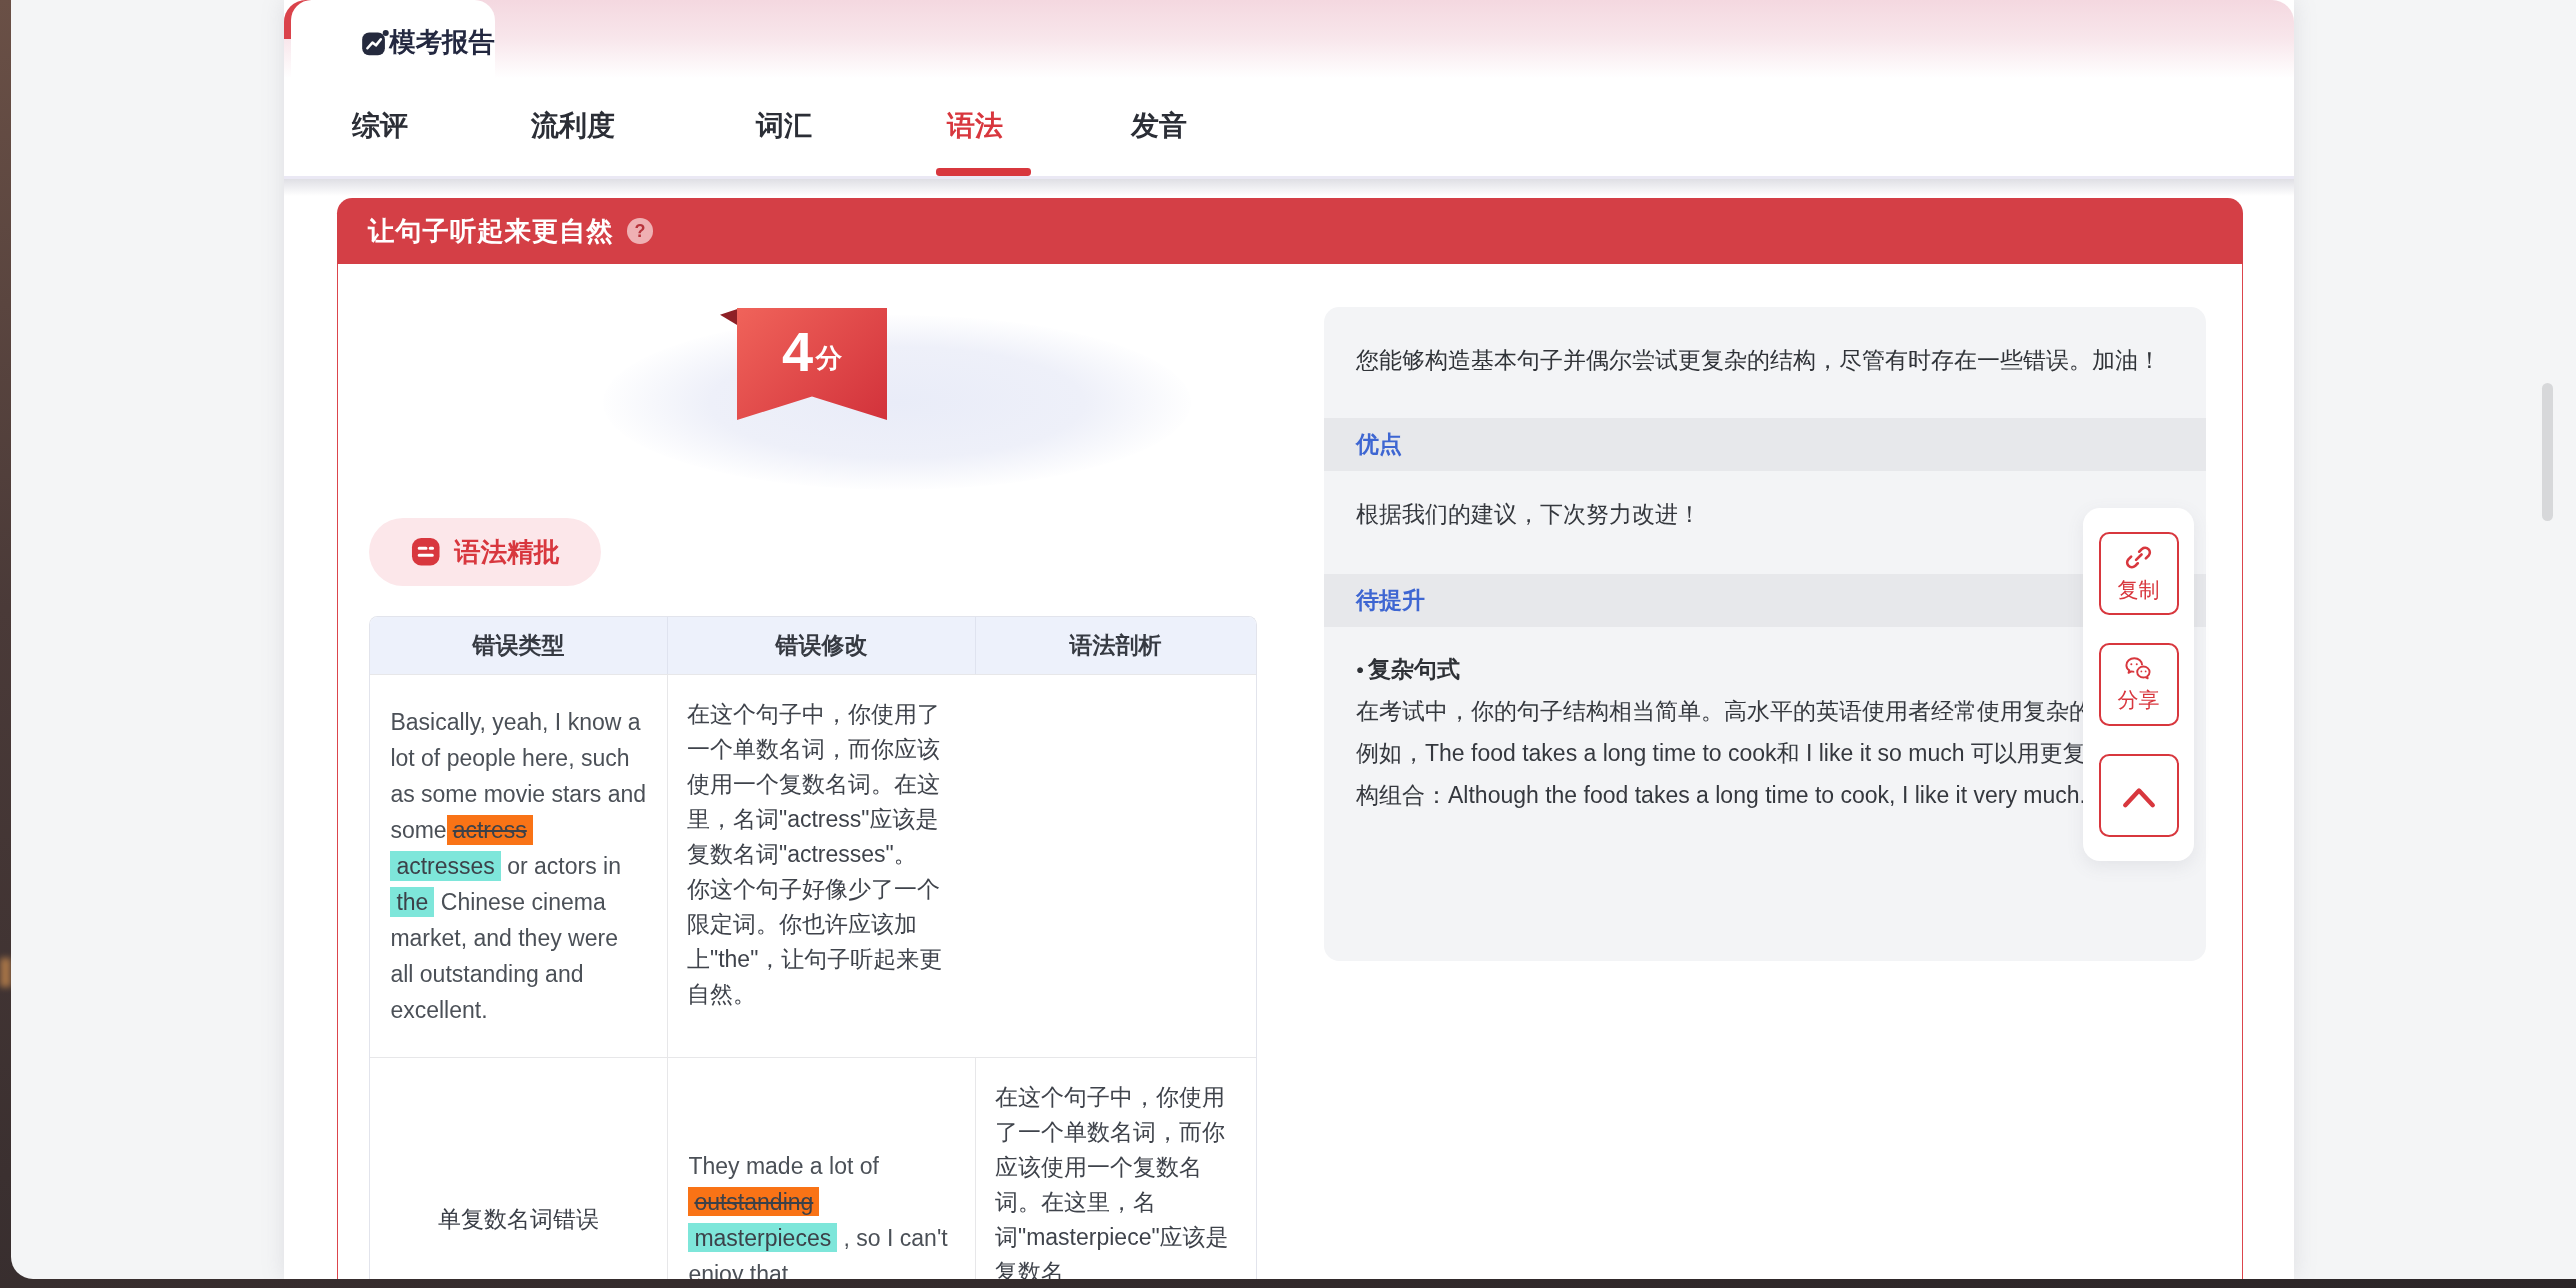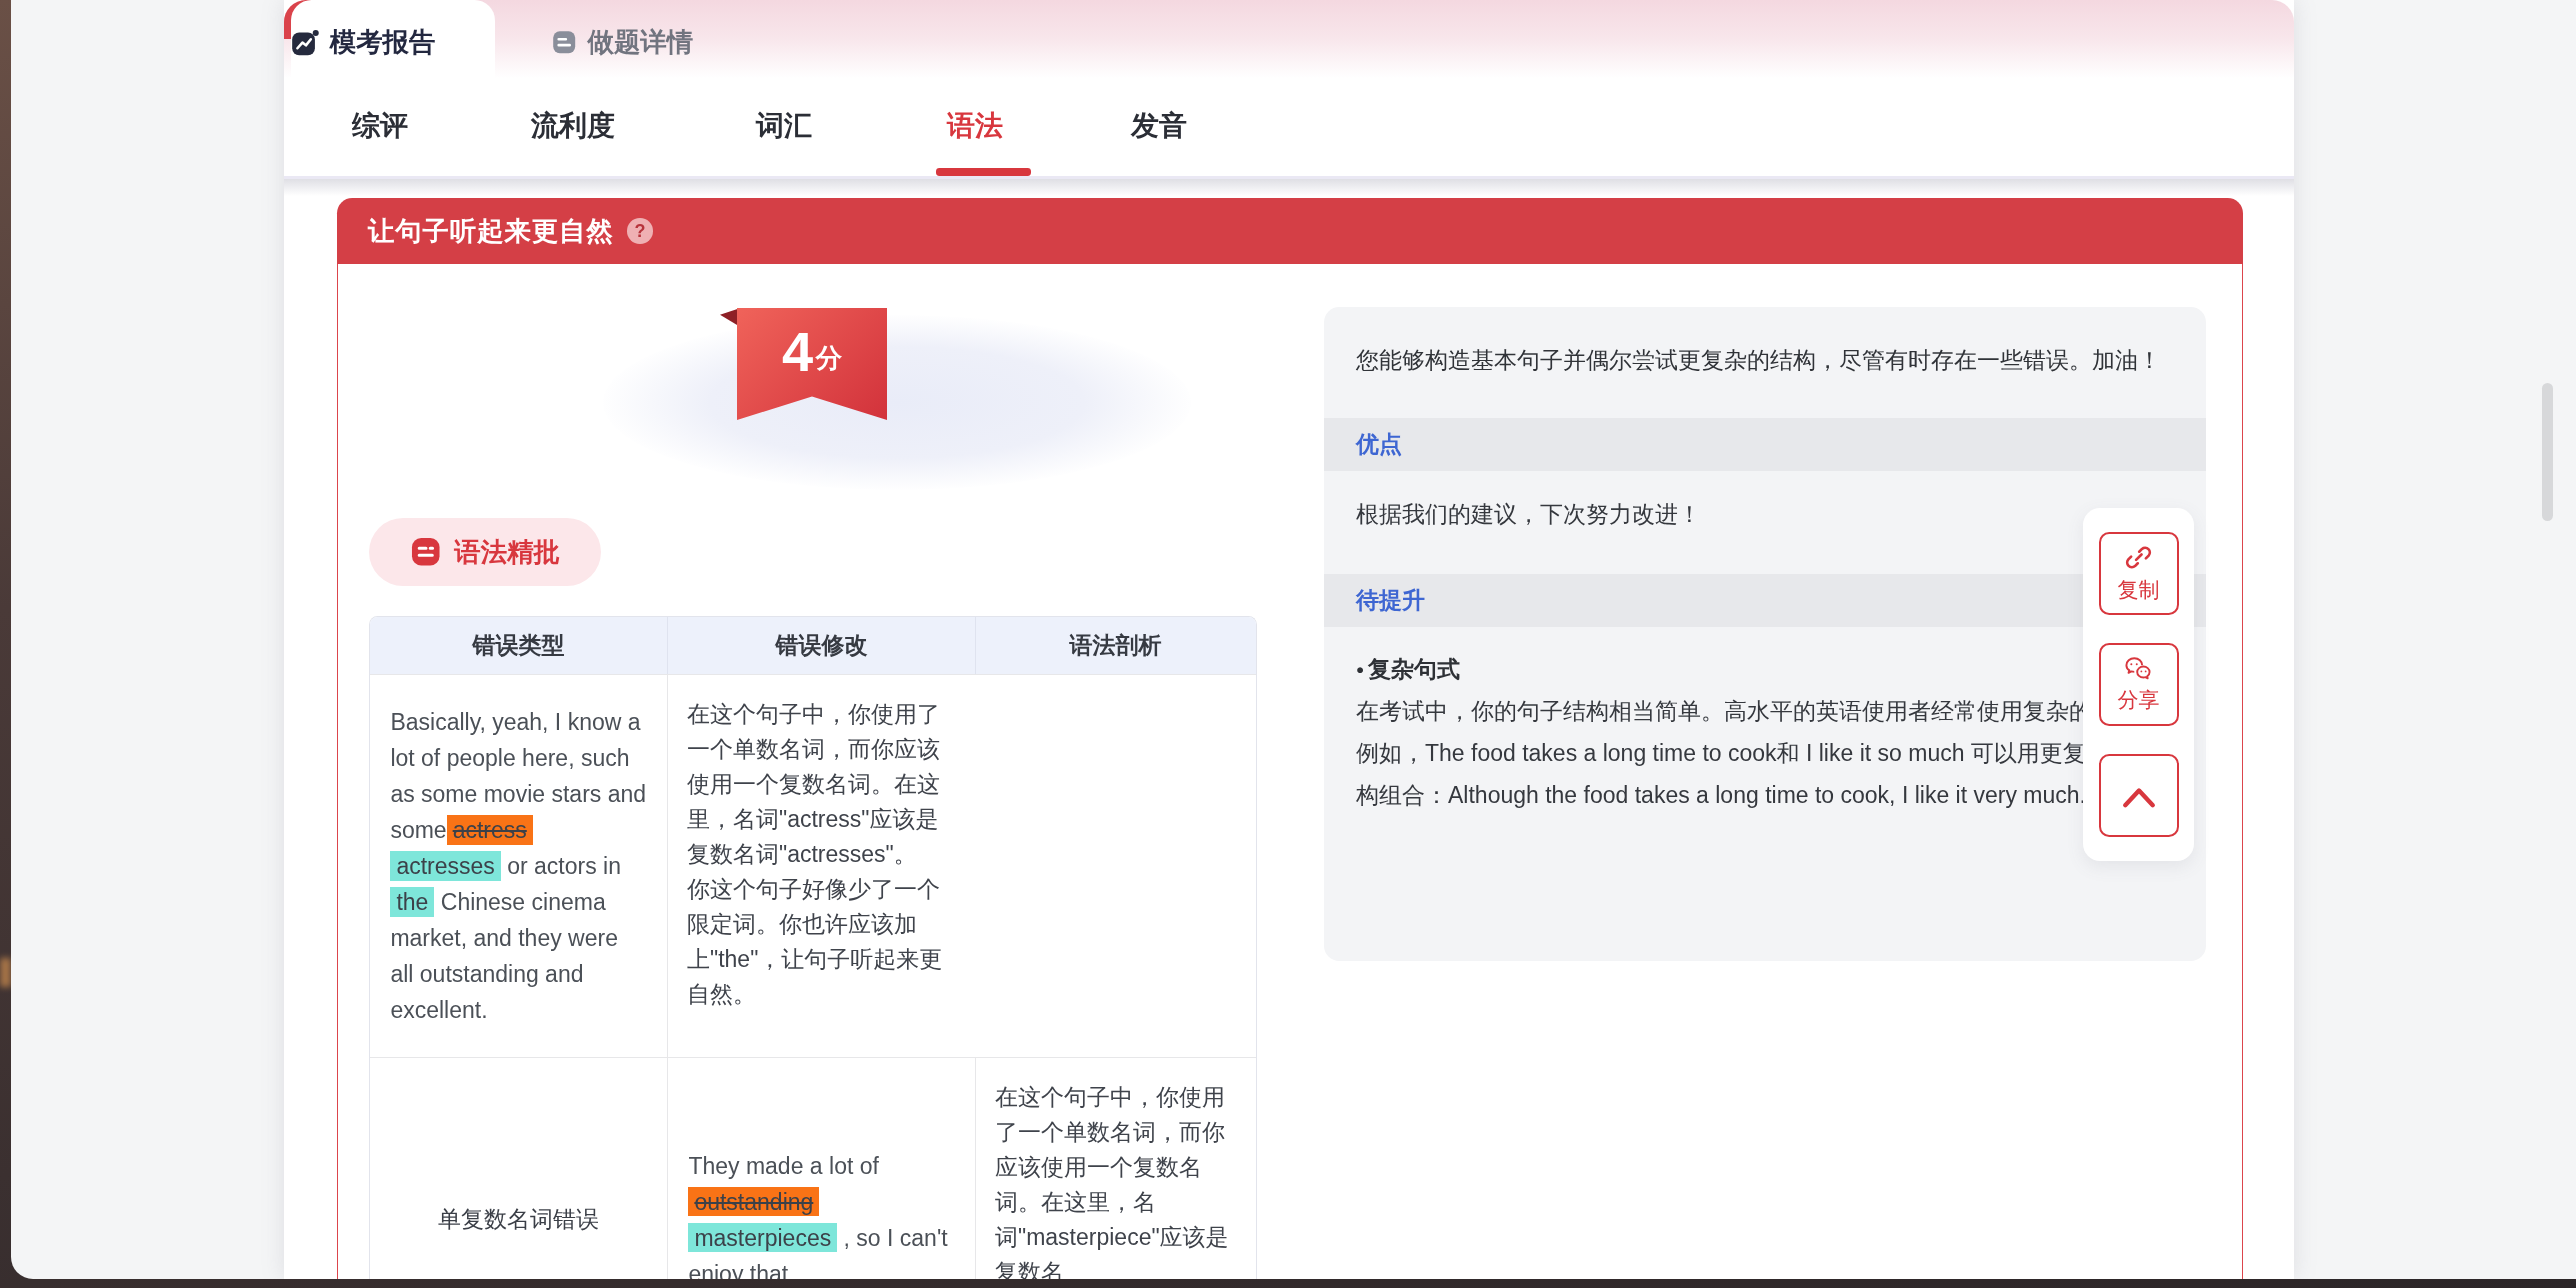--- a/index.html
+++ b/index.html
@@ -13,21 +13,21 @@
 
   
   .window { position:absolute; left:11px; top:0; width:2565px; height:1279px; background:#f4f5f6; border-radius:0 0 0 22px; overflow:hidden; }
 
   
   .card { position:absolute; left:273px; top:0; width:2010px; height:1279px; background:#ffffff; box-shadow:0 0 22px rgba(120,120,140,.18); }
 
   
   .tab-band { position:absolute; left:0; top:0; width:100%; height:85px; background:linear-gradient(180deg,#f4d8e0 0%,#f8e6eb 45%,#ffffff 92%); border-radius:22px 22px 0 0; }
   .corner-accent { position:absolute; left:0; top:0; width:41px; height:39px; background:#da434b; border-top-left-radius:22px; }
-  .tab-active { position:absolute; left:6.8px; top:0; width:204px; height:85px; background:#ffffff; border-radius:20.4px 20.4px 0 0; display:flex; align-items:center; justify-content:flex-start; gap:11px; }
+  .tab-active { position:absolute; left:6.8px; top:0; width:204px; height:85px; background:#ffffff; border-radius:20.4px 20.4px 0 0; display:flex; align-items:center; justify-content:flex-end; }
   .tab-active .tab-label { font-size:26.4px; font-weight:700; color:#232840; }
   .tab-inactive { position:absolute; left:240px; top:0; width:196px; height:85px; display:flex; align-items:center; justify-content:center; gap:10.2px; }
   .tab-inactive .tab-label { font-size:26.4px; font-weight:700; color:#71747f; }
   .tab-icon { width:28px; height:28px; display:block; }
 
   
   .nav-row { position:absolute; left:0; top:85px; width:100%; height:94px; background:#fff; }
   .nav-item { position:absolute; top:22px; font-size:28px; font-weight:700; color:#2b2e36; cursor:pointer; }
   .nav-item.active { color:#d8373e; }
   .nav-underline { position:absolute; left:652px; top:83px; width:95px; height:7.7px; border-radius:3.4px; background:#d8373e; }
@@ -101,27 +101,20 @@
 
       <div class="tab-band">
         <div class="corner-accent"></div>
         <div class="tab-active">
           <svg class="tab-icon" viewBox="0 0 24 24">
             <rect x="1" y="3" width="19.5" height="19.5" rx="6" fill="#252a3e"></rect>
             <path d="M5.5 16.5 L9.8 11.6 L12.8 14 L17 8.8" stroke="#ffffff" stroke-width="2.2" fill="none" stroke-linecap="round" stroke-linejoin="round"></path>
             <circle cx="21.2" cy="3.4" r="2.6" fill="#252a3e"></circle>
           </svg>
           <span class="tab-label">模考报告</span>
-        </div>
-        <div class="tab-inactive">
-          <svg class="tab-icon" viewBox="0 0 24 24" style="width:26.4px;height:26.4px;">
-            <rect x="2" y="2" width="20" height="20" rx="6" fill="#8a8e9a"></rect>
-            <path d="M7 9.3 h6.5 M7 14.7 h10" stroke="#ffffff" stroke-width="2.4" stroke-linecap="round"></path>
-          </svg>
-          <span class="tab-label">做题详情</span>
         </div>
       </div>
 
       <div class="nav-row">
         <span class="nav-item" style="left:68px;">综评</span>
         <span class="nav-item" style="left:247px;">流利度</span>
         <span class="nav-item" style="left:472px;">词汇</span>
         <span class="nav-item active" style="left:663px;">语法</span>
         <span class="nav-item" style="left:847px;">发音</span>
         <div class="nav-underline"></div>

